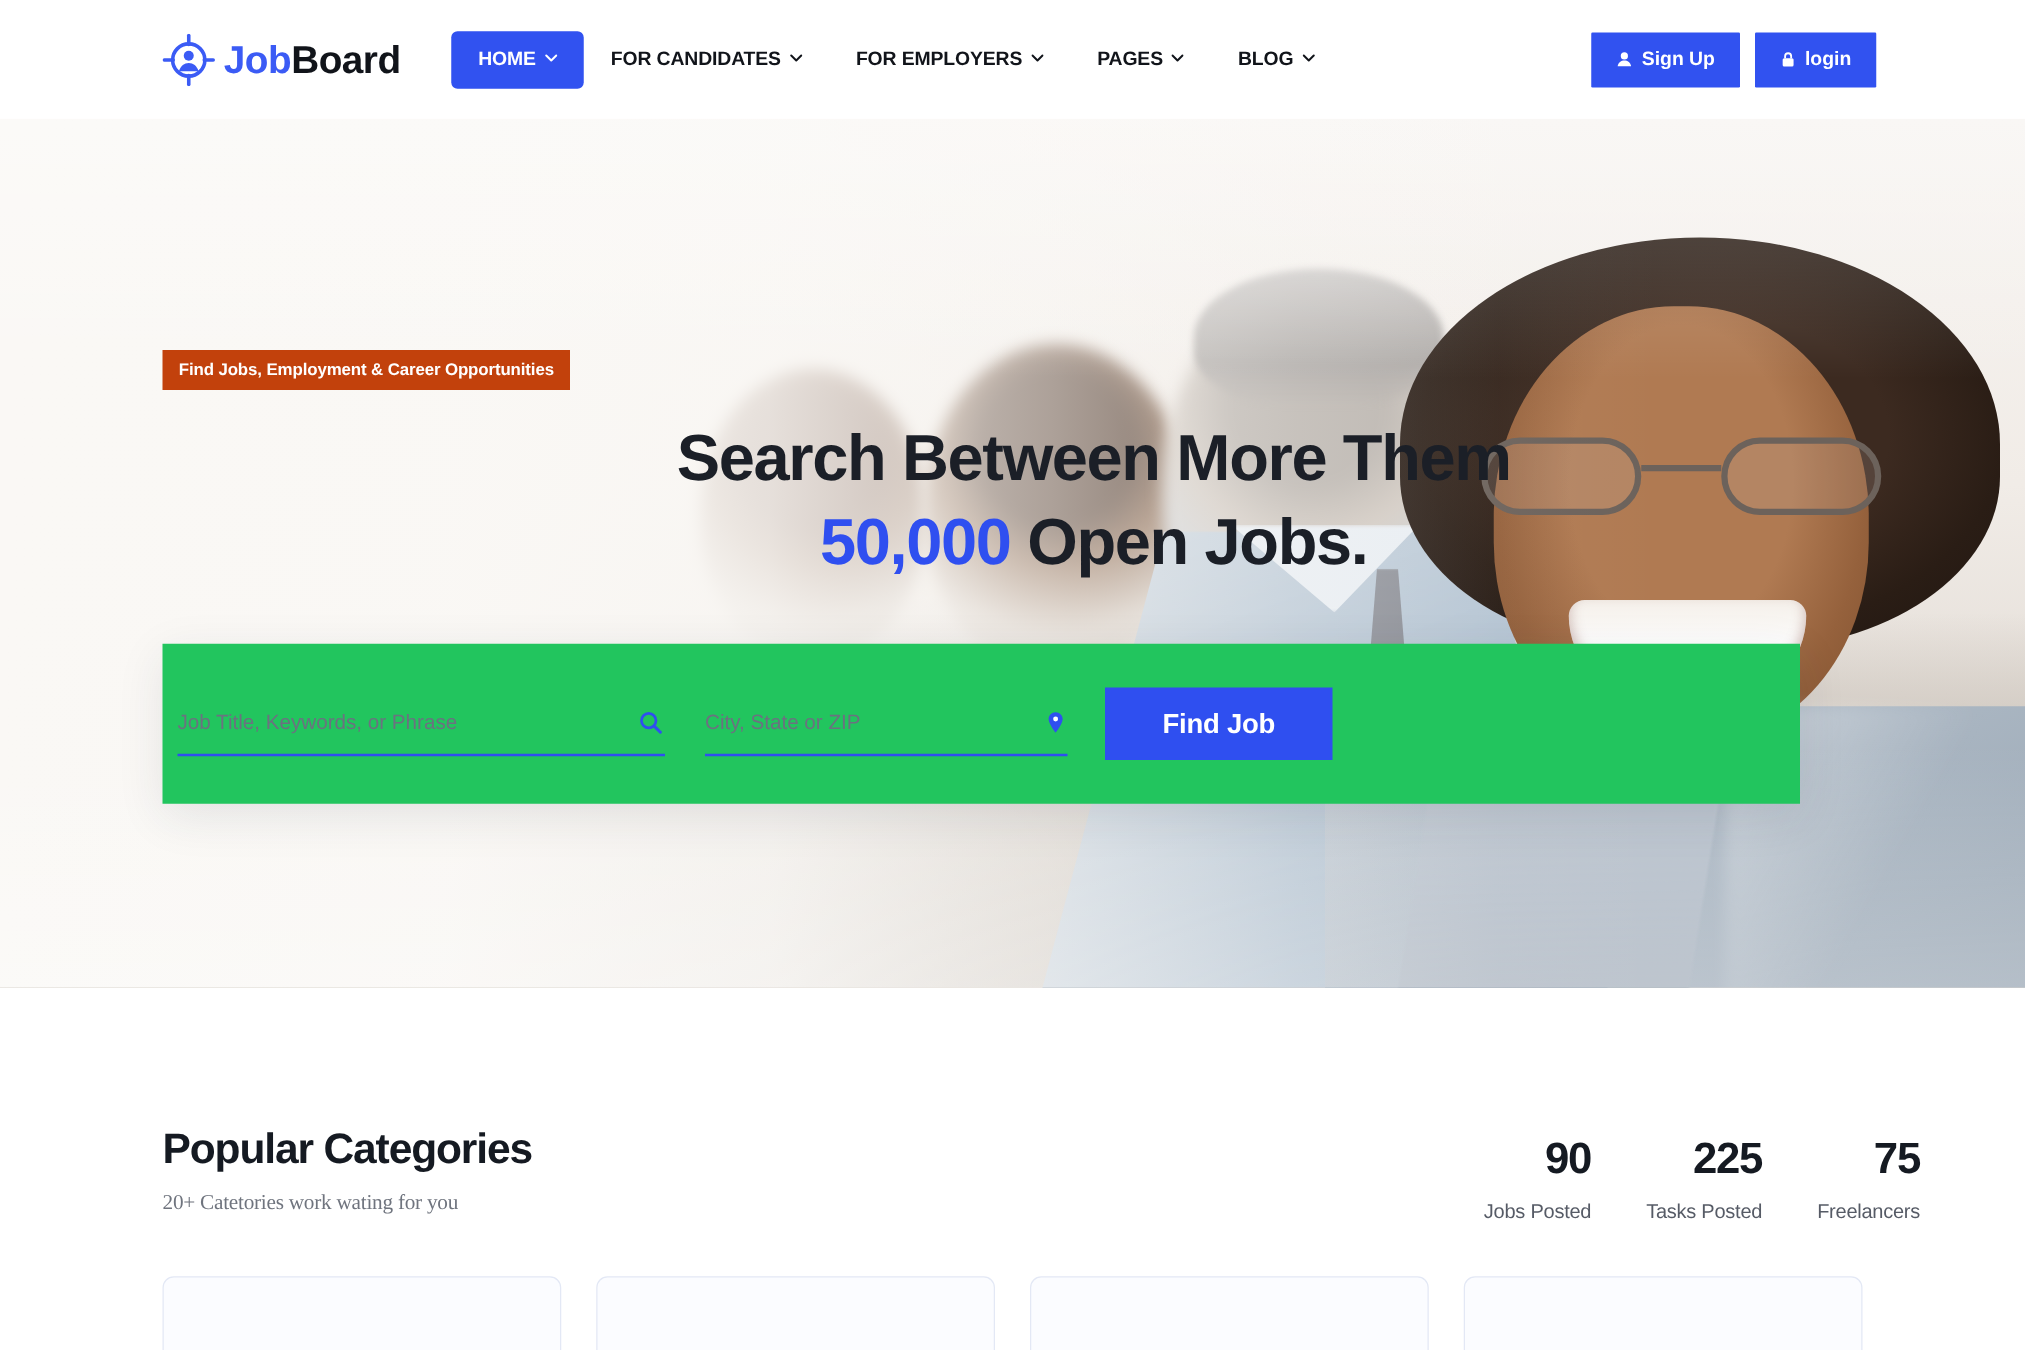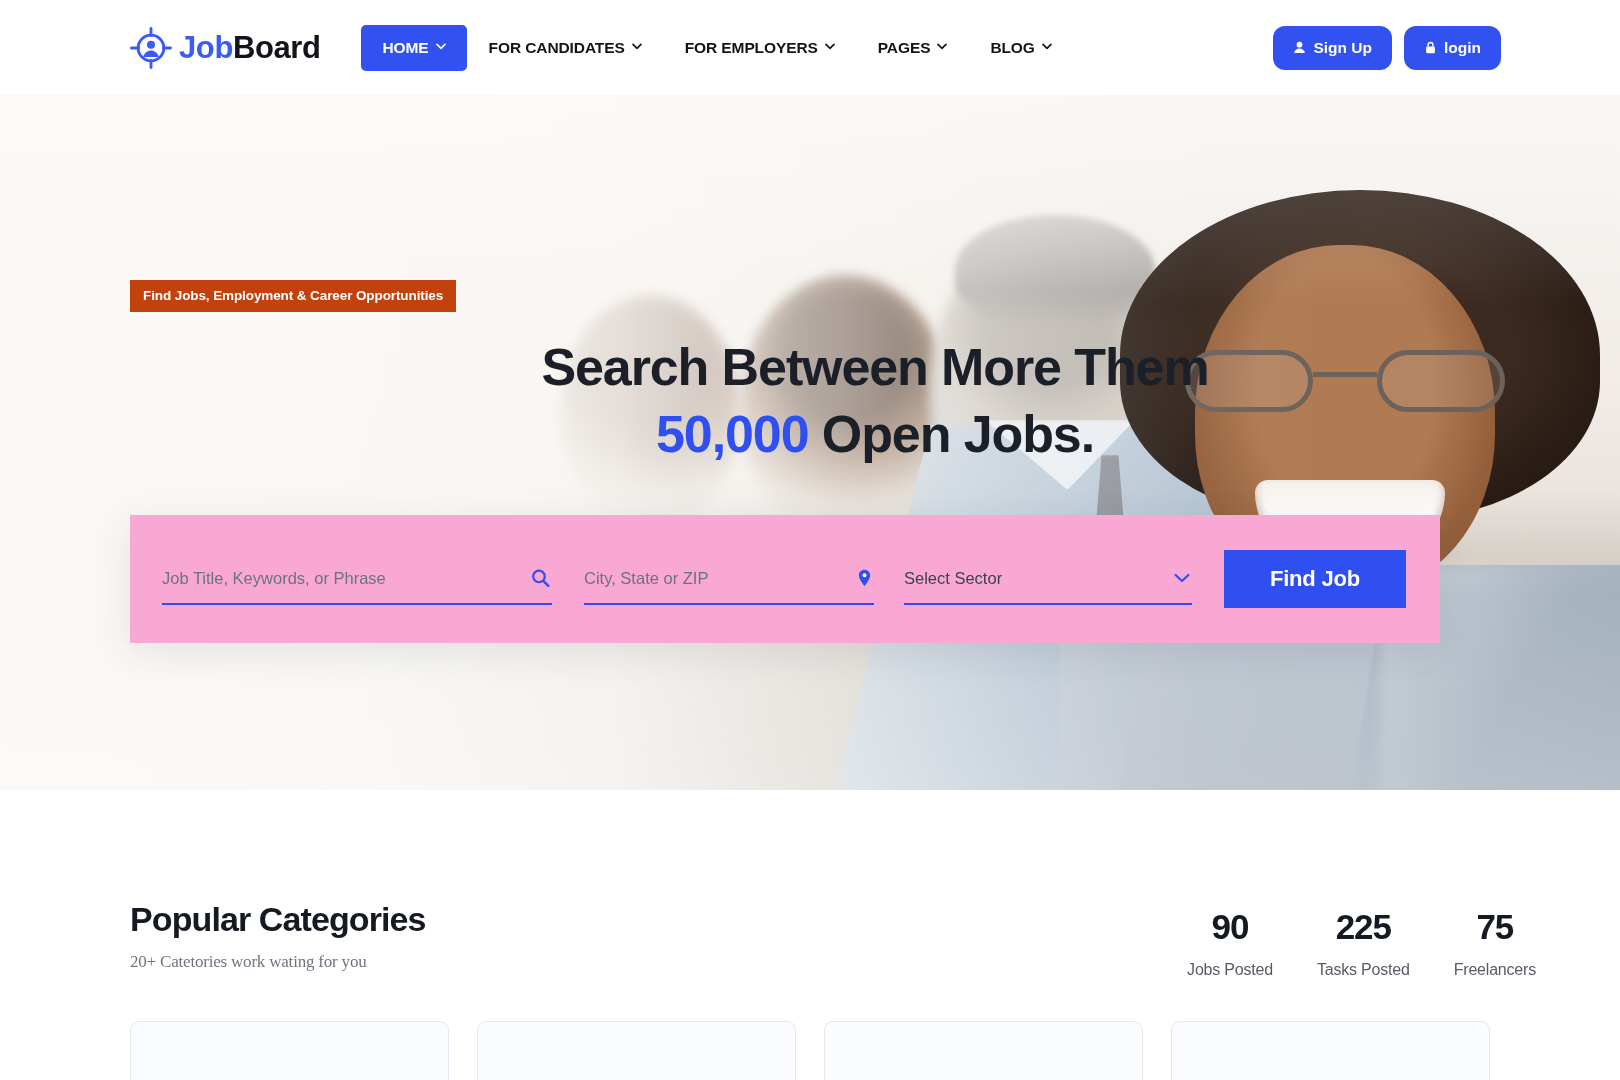--- a/index.html
+++ b/index.html
@@ -38,21 +38,21 @@
     white-space:nowrap; cursor:pointer;
     border-radius:5px;
   }
   .nav-item.active { background:#3152f0; color:#ffffff; }
   .caret { display:inline-block; width:9px; height:9px; }
   .caret svg { display:block; }
 
   .auth { margin-left:auto; display:flex; gap:12px; }
   .auth-btn {
     background:#3152f0; color:#fff;
-    border:none; border-radius:12px;
+    border:none; border-radius:1px;
     font-family:"Liberation Sans", sans-serif;
     font-size:15.5px; font-weight:bold;
     padding:13px 20px;
     display:flex; align-items:center; gap:7px;
     cursor:pointer; white-space:nowrap;
   }
   .auth-btn svg { display:block; }
 
   
   .hero {
@@ -200,24 +200,24 @@
   .hero-title {
     margin-top:22px;
     font-size:52px; line-height:1.28;
     font-weight:bold; color:#1b1f27; letter-spacing:-1.1px;text-align:center;
   }
   .hero-title .hl { color:#2f4ff0; }
 
   .searchbar {
     margin-top:48px;
     width:1310px; height:128px;
-    background:#f9a8d4;
+    background:#22c55e;
     box-shadow:0 10px 35px rgba(40,45,70,.10);
     display:flex; align-items:center;
-    padding:0 32px;
+    padding:0 12px;
   }
   .field {
     position:relative;
     border-bottom:2px solid #2f4ff0;
     height:52px;
     display:flex; align-items:center;
   }
   .field input, .field select {
     border:none; outline:none; background:transparent;
     font-family:"Liberation Sans", sans-serif;
@@ -249,21 +249,21 @@
     display:flex; align-items:flex-start;
   }
   .cats-left { flex:1; }
   .cats-title {
     font-size:34px; font-weight:bold; color:#151a22; letter-spacing:-.9px;
   }
   .cats-sub {
     margin-top:13px; font-size:17px; color:#6f747e; letter-spacing:-.2px;font-family:Liberation Serif, serif;
   }
   .stats { display:flex; gap:0; padding-top:8px; }
-  .stat { text-align:center; min-width:120px; padding:0 22px; }
+  .stat { text-align:right; min-width:120px; padding:0 22px; }
   .stat-num {
     font-size:35px; font-weight:bold; color:#151a22; letter-spacing:-1px; line-height:1.1;
   }
   .stat-lbl { margin-top:14px; font-size:16px; color:#565b66; letter-spacing:-.2px; }
 
   .cat-cards {
     margin-top:42px;
     padding:0 130px;
     display:flex; gap:28px;
   }
@@ -414,30 +414,20 @@
       <div class="field f-location">
         <input type="text" placeholder="City, State or ZIP" style="">
         <span class="f-icon">
           <svg viewBox="0 0 16 20" width="15" height="19">
             <path d="M8 1.2c-3.3 0-6 2.6-6 5.9 0 4.4 6 11.7 6 11.7s6-7.3 6-11.7c0-3.3-2.7-5.9-6-5.9z" fill="#2f4ff0"></path>
             <circle cx="8" cy="7" r="2.1" fill="#ffffff"></circle>
           </svg>
         </span>
       </div>
 
-      <div class="field f-sector">
-        <select>
-          <option>Select Sector</option>
-        </select>
-        <span class="f-icon">
-          <svg viewBox="0 0 16 10" width="16" height="10">
-              <path d="M1.6 2 8 8 14.4 2" fill="none" stroke="#2f4ff0" stroke-width="2.2" stroke-linecap="round" stroke-linejoin="round"></path>
-            </svg>
-        </span>
-      </div>
 
       <button class="findjob">Find Job</button>
     </div>
   </div>
 </div>
 
 <div class="cats">
   <div class="cats-left">
     <div class="cats-title">Popular Categories</div>
     <div class="cats-sub">20+ Catetories work wating for you</div>

